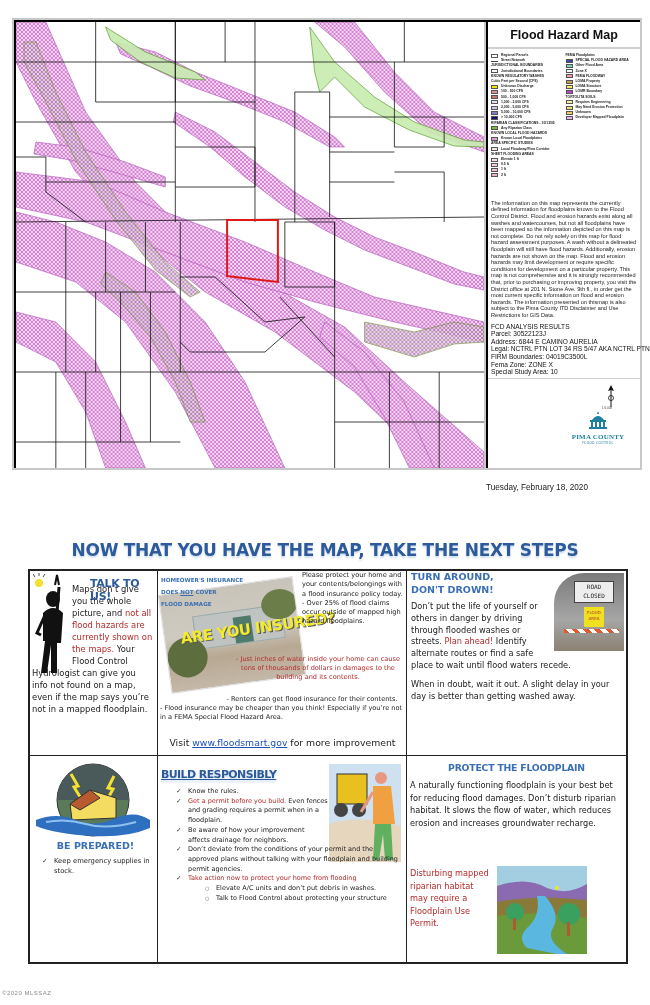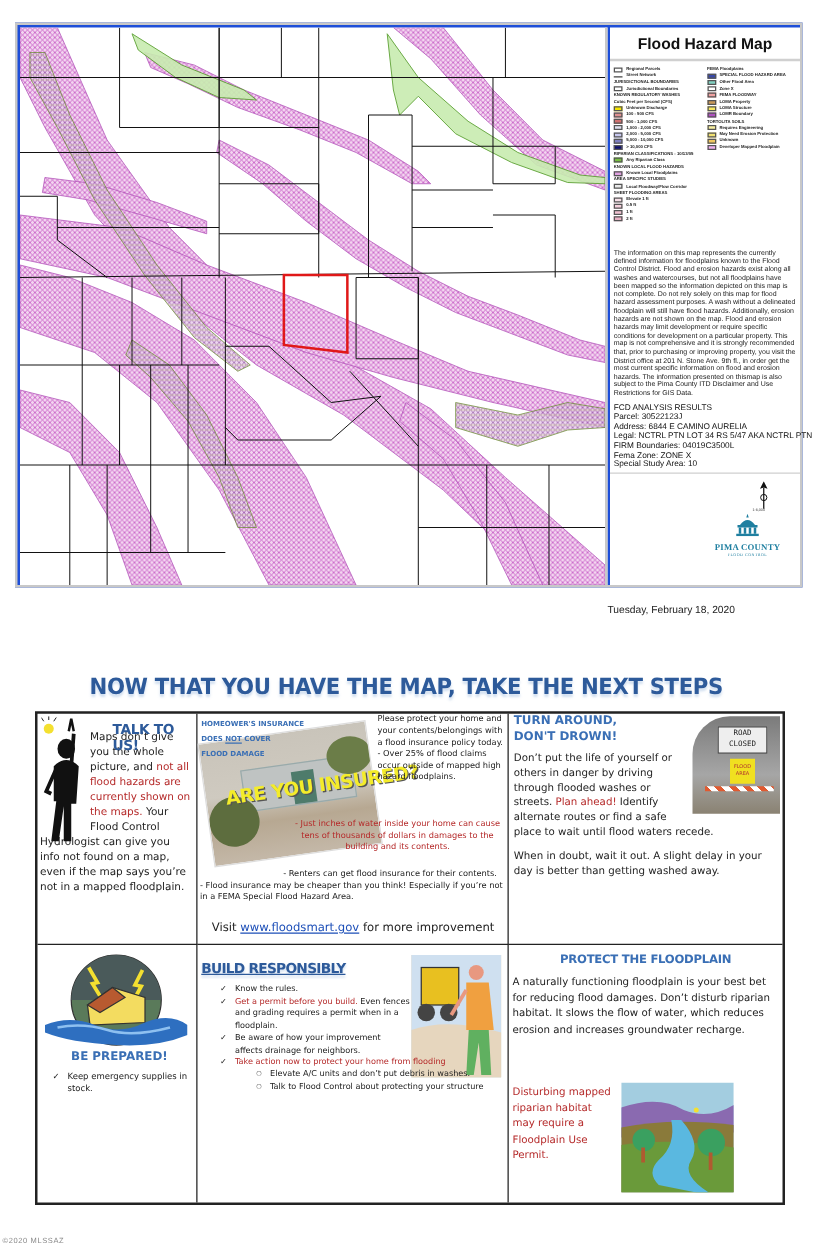--- a/index.html
+++ b/index.html
@@ -1,17 +1,17 @@
 <!DOCTYPE html>
 <html><head>
 <meta charset="utf-8">
 <style>
   * { box-sizing: border-box; margin: 0; padding: 0; }
   body { width: 650px; height: 1005px; background: #ffffff; font-family: "Liberation Sans", sans-serif; position: relative; overflow: hidden; }
-  .map-frame { position: absolute; left: 12px; top: 18px; width: 630px; height: 452px; border: 2px solid #c8c8c8; background: #1d4ed8; }
+  .map-frame { position: absolute; left: 12px; top: 18px; width: 630px; height: 452px; border: 2px solid #c8c8c8; background: #000000; }
   .map-area { position: absolute; left: 2px; top: 2px; width: 470px; height: 446px; background: #fff; overflow: hidden; border-right: 2px solid #c8c8c8; }
   .map-area svg { width: 100%; height: 100%; display: block; }
   .legend-panel { position: absolute; left: 474px; top: 2px; width: 152px; height: 446px; background: #fff; }
   .legend-title { font-size: 12.5px; font-weight: bold; text-align: center; padding: 6px 0 5px; border-bottom: 2px solid #d0d0d0; color: #111; }
   .legend-cols { display: flex; padding: 4px 2px 0 3px; gap: 2px; }
   .legend-col { flex: 1; }
   .lg { display: flex; align-items: center; font-size: 3.4px; line-height: 5.2px; font-weight: bold; color: #222; white-space: nowrap; }
   .lg .sw { width: 7px; height: 4px; margin-right: 3px; flex: none; }
   .lg.head { font-weight: bold; }
   .legend-disclaimer { font-size: 5.6px; line-height: 6.6px; color: #222; padding: 2px 3px 0 3px; margin-top: 20px; }
@@ -430,20 +430,21 @@
       <circle cx="52" cy="14" r="6" fill="#e89880"></circle>
       <path d="M44 22 L62 22 L66 60 L44 60 Z" fill="#f0a040"></path>
       <path d="M46 60 L62 60 L64 96 L56 96 L54 70 L50 96 L44 96 Z" fill="#60b060"></path>
       <path d="M44 28 L32 48" stroke="#e89880" stroke-width="3"></path>
     </svg>
     <div class="build-head">BUILD RESPONSIBLY</div>
     <ul class="checklist build-list" id="build-list">
       <li><span>Know the rules.</span></li>
       <li style="width:140px;"><span class="red">Get a permit before you build.</span><span> Even fences and grading requires a permit when in a floodplain.</span></li>
       <li style="width:125px;"><span>Be aware of how your improvement affects drainage for neighbors.</span></li>
+      <li><span>Don’t deviate from the conditions of your permit and the approved plans without talking with your floodplain and building permit agencies.</span></li>
       <li><span class="red">Take action now to protect your home from flooding</span>
         <ul class="sub">
           <li>Elevate A/C units and don’t put debris in washes.</li>
           <li>Talk to Flood Control about protecting your structure</li>
         </ul>
       </li>
     </ul>
   </div>
 
   <div class="cell c3 r2">

